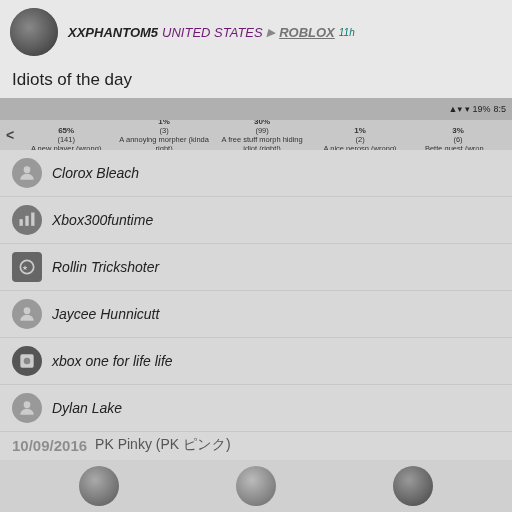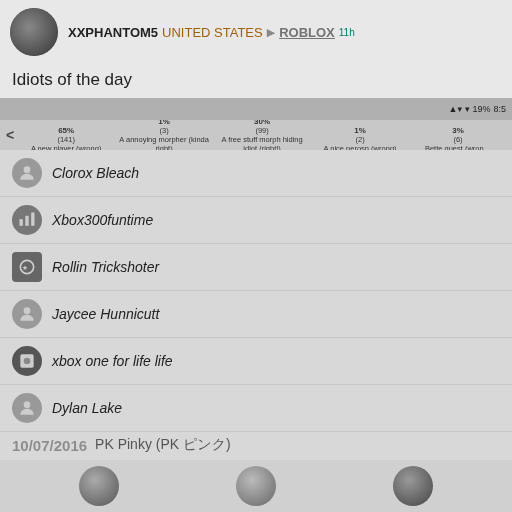--- a/index.html
+++ b/index.html
@@ -37,20 +37,21 @@
       background: radial-gradient(circle at 40% 40%, #888, #333);
       border-radius: 50%;
     }
     .header-text {
       font-size: 13px;
       color: #333;
       display: flex;
       align-items: center;
       gap: 4px;
       flex-wrap: wrap;
+      font-style: italic;
     }
     .header-username {
       font-weight: bold;
       font-size: 13px;
       color: #222;
     }
     .header-arrow {
       color: #888;
       font-size: 11px;
     }
@@ -210,21 +211,21 @@
   </style>
 </head>
 <body>
 
 <div class="header">
   <div class="avatar">
     <div class="avatar-img"></div>
   </div>
   <div class="header-text">
     <span class="header-username">XXPHANTOM5</span>
-    <span style="font-size:13px;color:#a16207;">UNITED STATES</span>
+    <span style="font-size:13px;color:#701a75;">UNITED STATES</span>
     <span class="header-arrow">▶</span>
     <span class="header-roblox">ROBLOX</span>
     <span class="header-time">11h</span>
   </div>
 </div>
 
 <div class="title-bar">
   <div class="title-text">Idiots of the day</div>
 </div>
 
@@ -327,21 +328,21 @@
           <circle cx="12" cy="8" r="4"></circle>
           <path d="M4 20c0-4 3.6-7 8-7s8 3 8 7"></path>
         </svg>
     </div>
     <span class="list-name">Dylan Lake</span>
   </div>
 
 </div>
 
 <div class="date-overlay">
-  <span class="date-text">10/07/2016</span>
+  <span class="date-text">10/09/2016</span>
   <span class="photo-label">
     <span>PK Pinky (PK ピンク)</span>
   </span>
 </div>
 <div style="padding: 0 12px 2px; background:#d8d8d8;">
   <span style="font-size:14px; color:#3a3a8a; font-weight:bold;">10 Photos - View album</span>
 </div>
 <div class="note-text">Not all voters shown</div>
 
 <div class="bottom-row">

